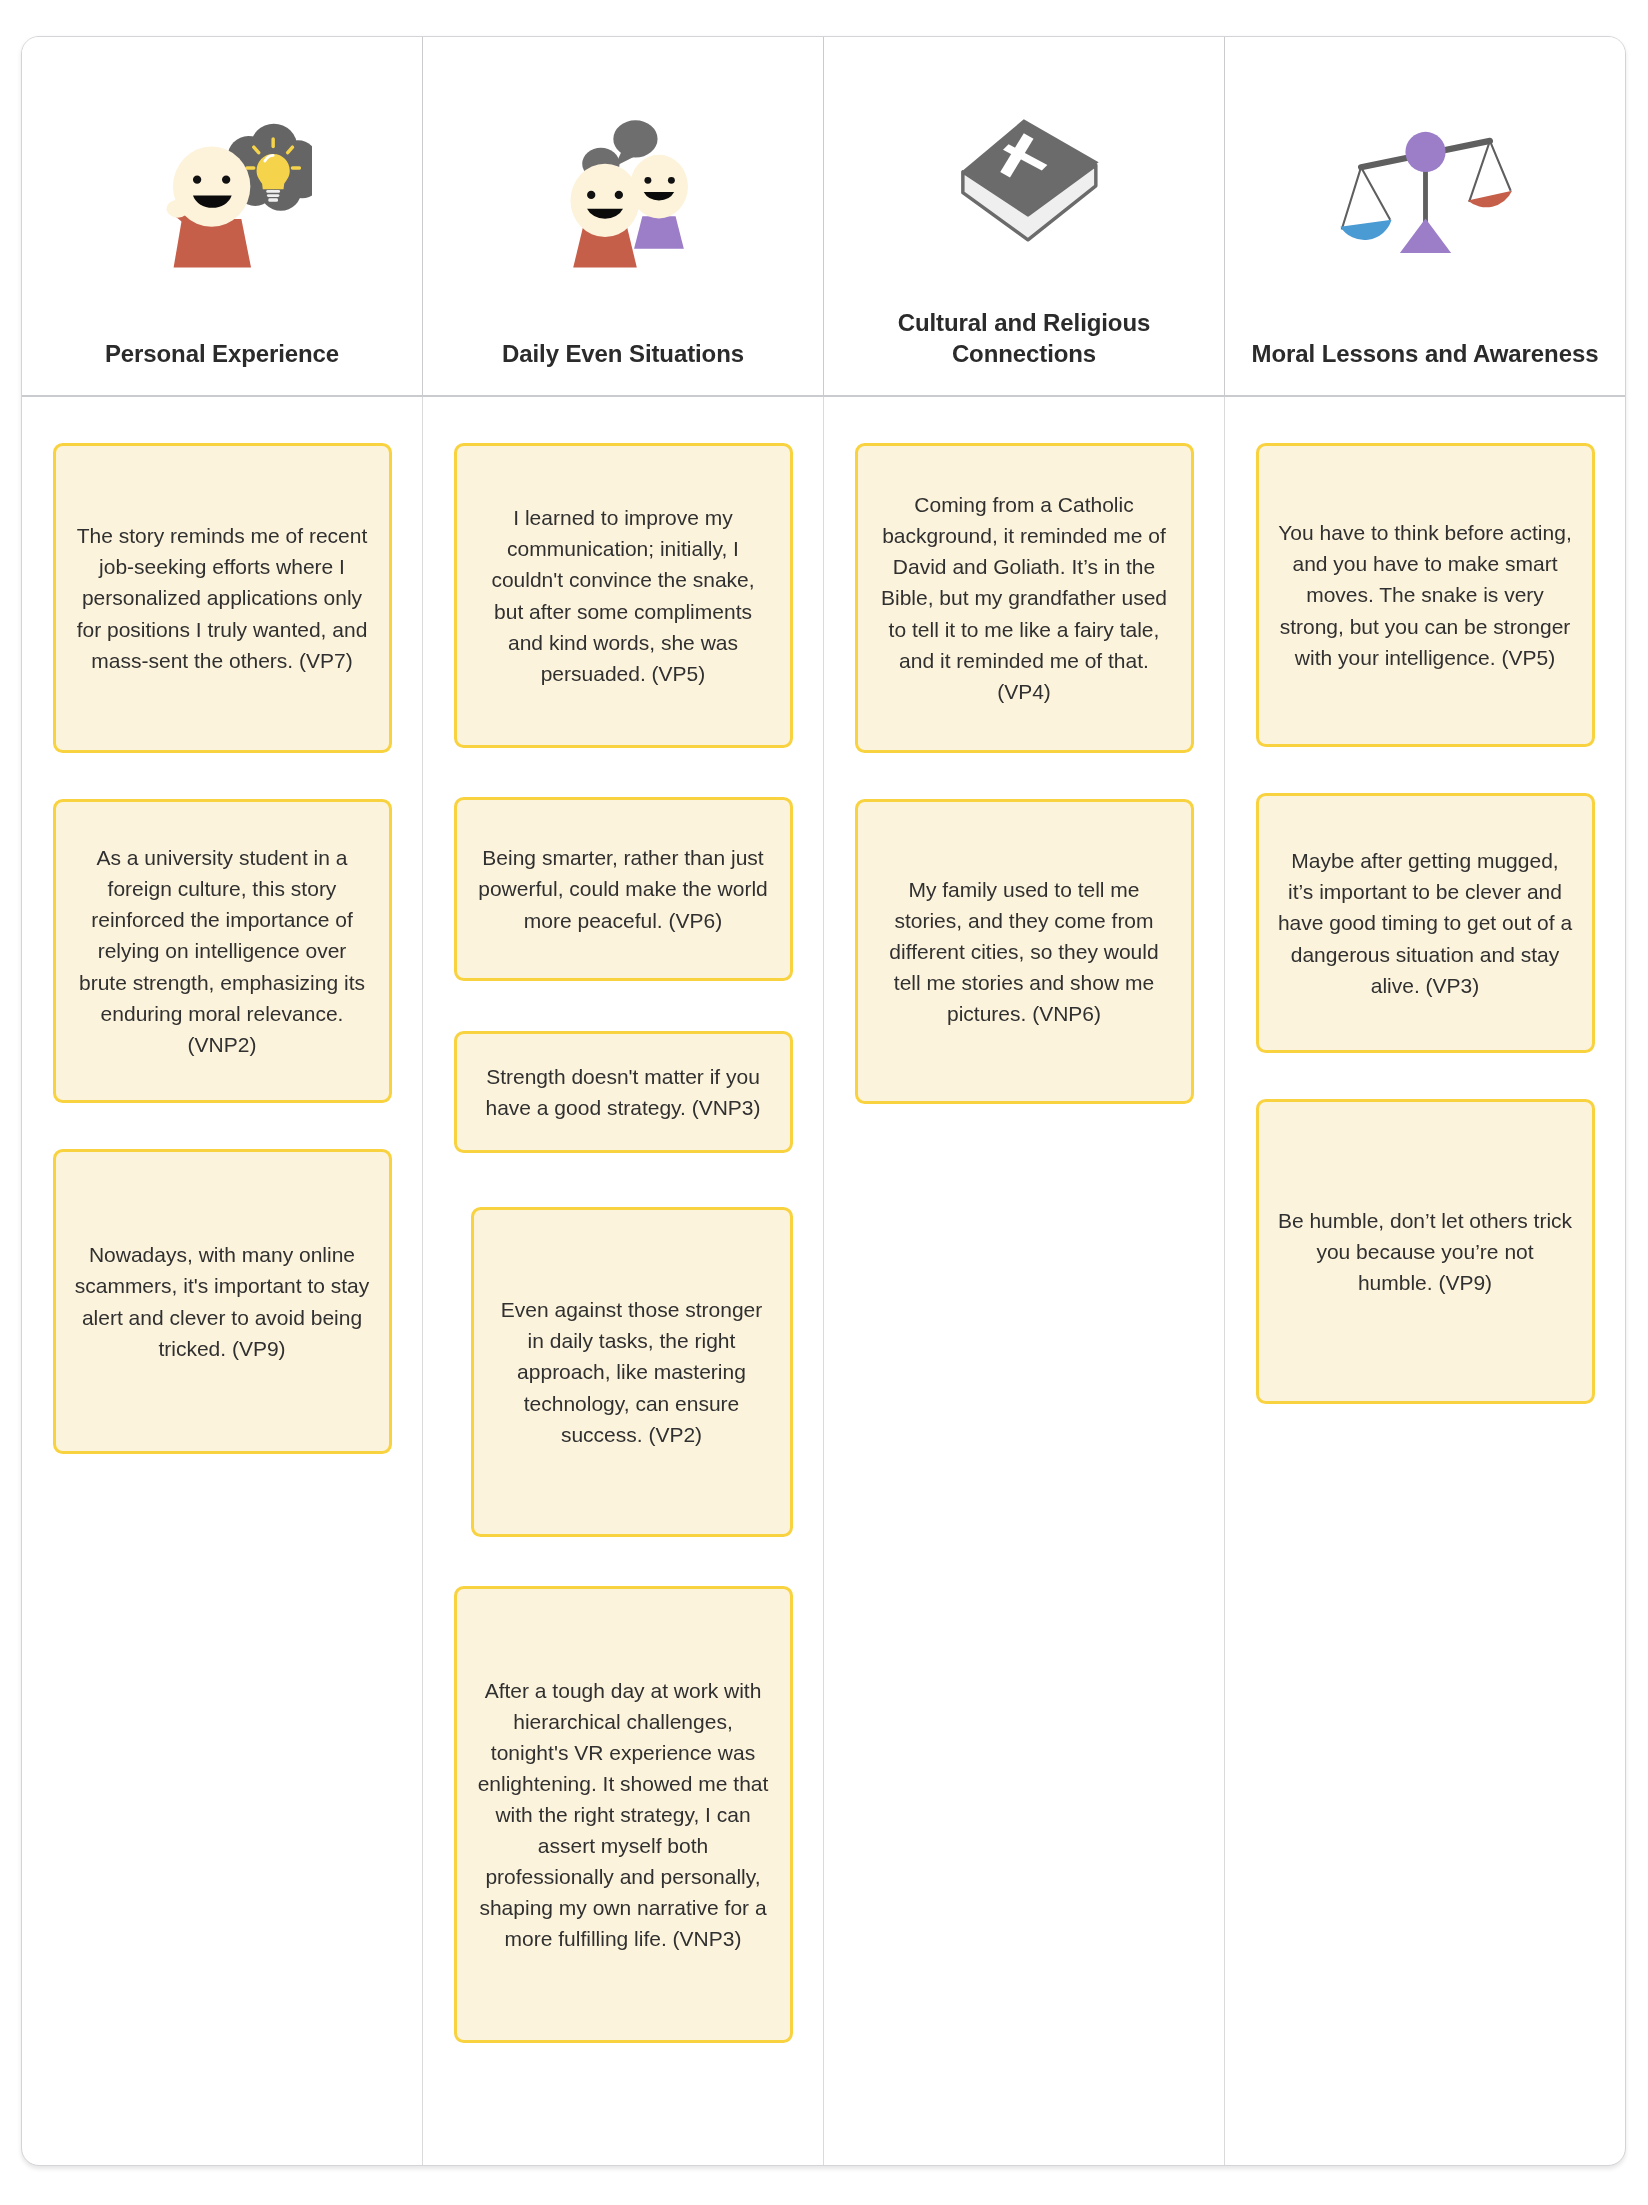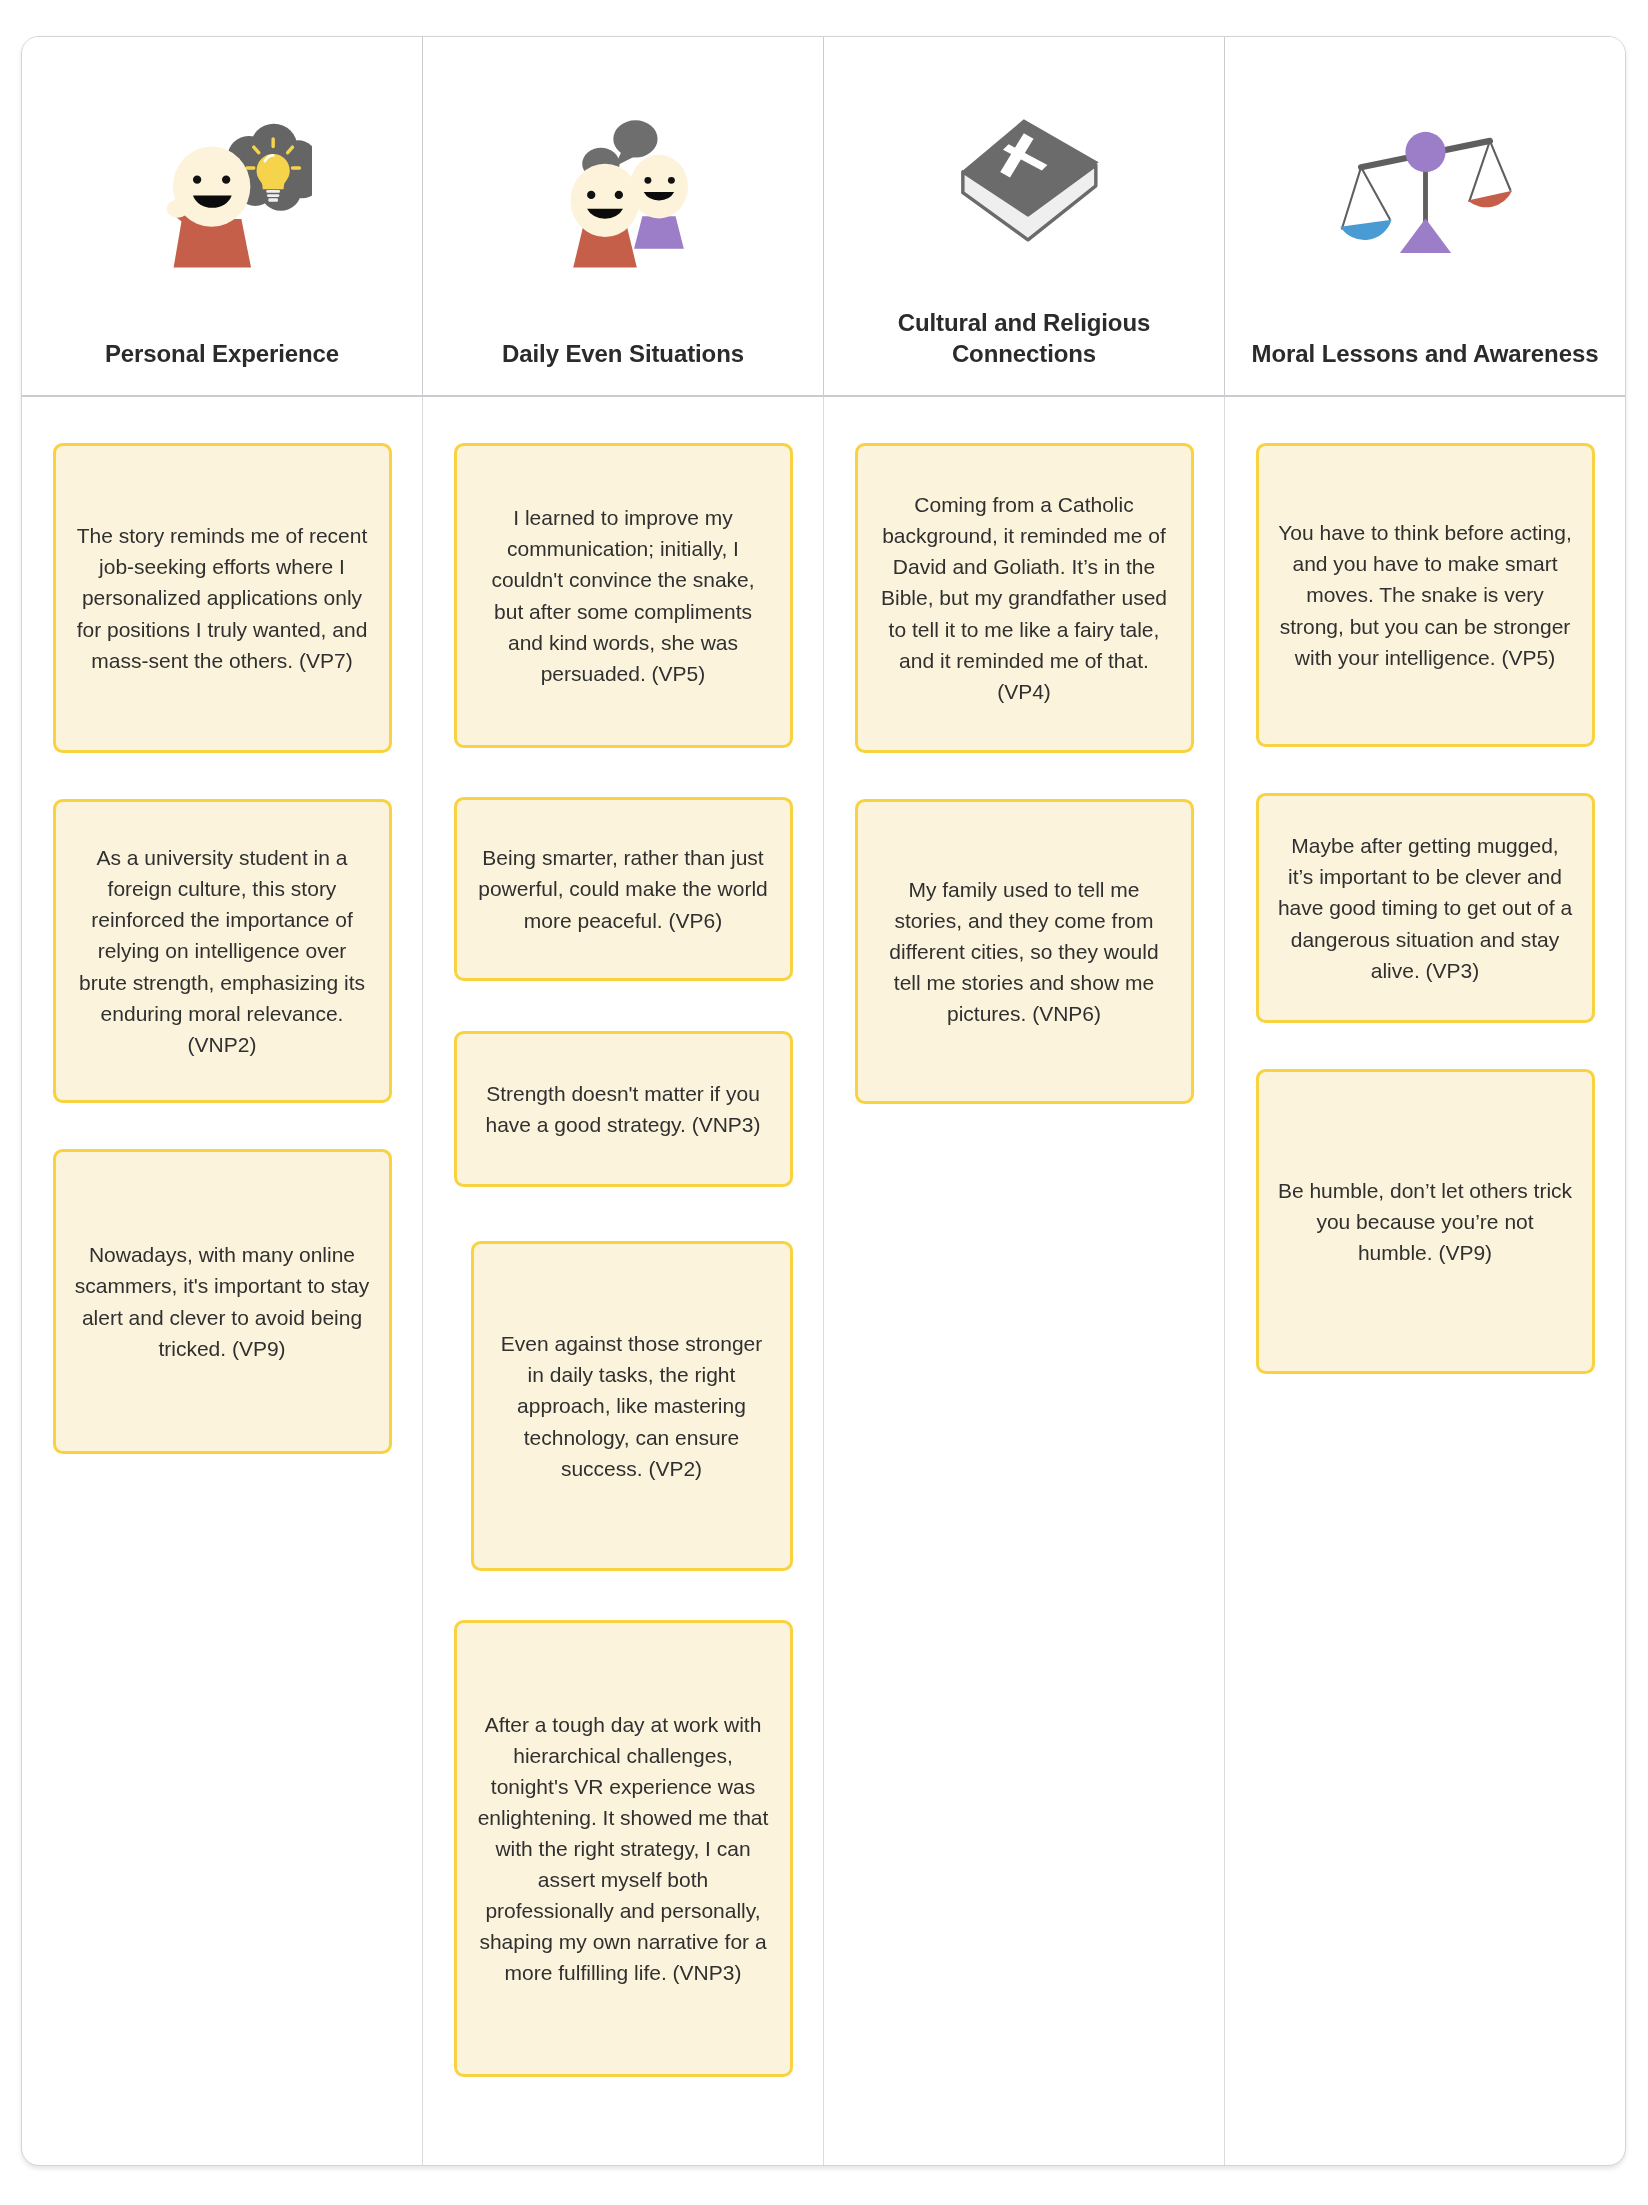--- a/index.html
+++ b/index.html
@@ -110,30 +110,30 @@
     width: 100%;
   }
 
   
   .col-0 .note:nth-of-type(1) { height: 310px; }
   .col-0 .note:nth-of-type(2) { height: 304px; }
   .col-0 .note:nth-of-type(3) { height: 305px; }
 
   .col-1 .note:nth-of-type(1) { height: 305px; }
   .col-1 .note:nth-of-type(2) { height: 184px; justify-content: flex-end; }
-  .col-1 .note:nth-of-type(3) { height: 156px; }
+  .col-1 .note:nth-of-type(3) { height: 122px; }
   .col-1 .note:nth-of-type(4) { height: 330px; margin-left: 17px; }
   .col-1 .note:nth-of-type(5) { height: 457px; }
 
   .col-2 .note:nth-of-type(1) { height: 310px; }
   .col-2 .note:nth-of-type(2) { height: 305px; }
   .col-2 .note:nth-of-type(3) { height: 305px; }
 
   .col-3 .note:nth-of-type(1) { height: 304px; }
-  .col-3 .note:nth-of-type(2) { height: 230px; }
+  .col-3 .note:nth-of-type(2) { height: 260px; }
   .col-3 .note:nth-of-type(3) { height: 305px; }
 
   
   .col-1 .note:nth-of-type(1) { margin-bottom: 49px; }
   .col-1 .note:nth-of-type(2) { margin-bottom: 50px; }
   .col-1 .note:nth-of-type(3) { margin-bottom: 54px; }
   .col-1 .note:nth-of-type(4) { margin-bottom: 49px; }
 </style>
 </head>
 <body>

